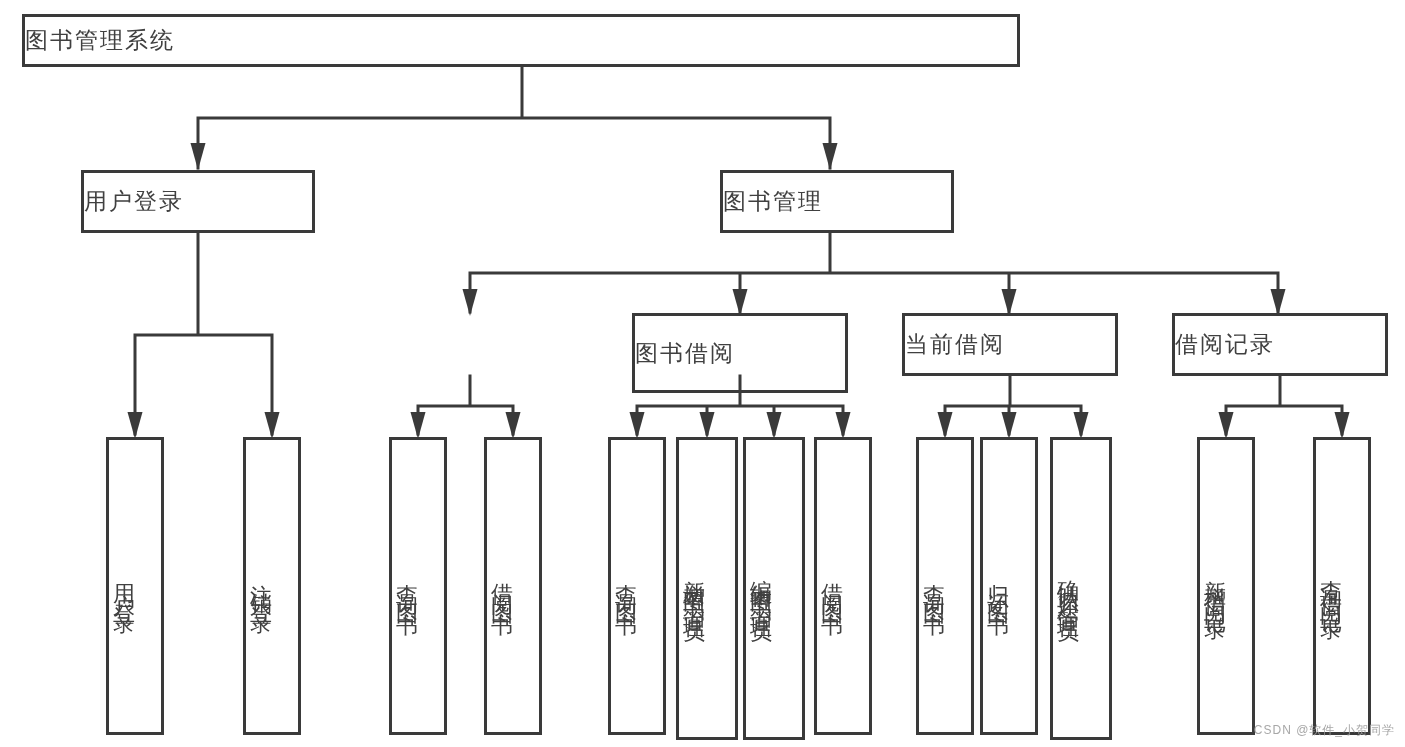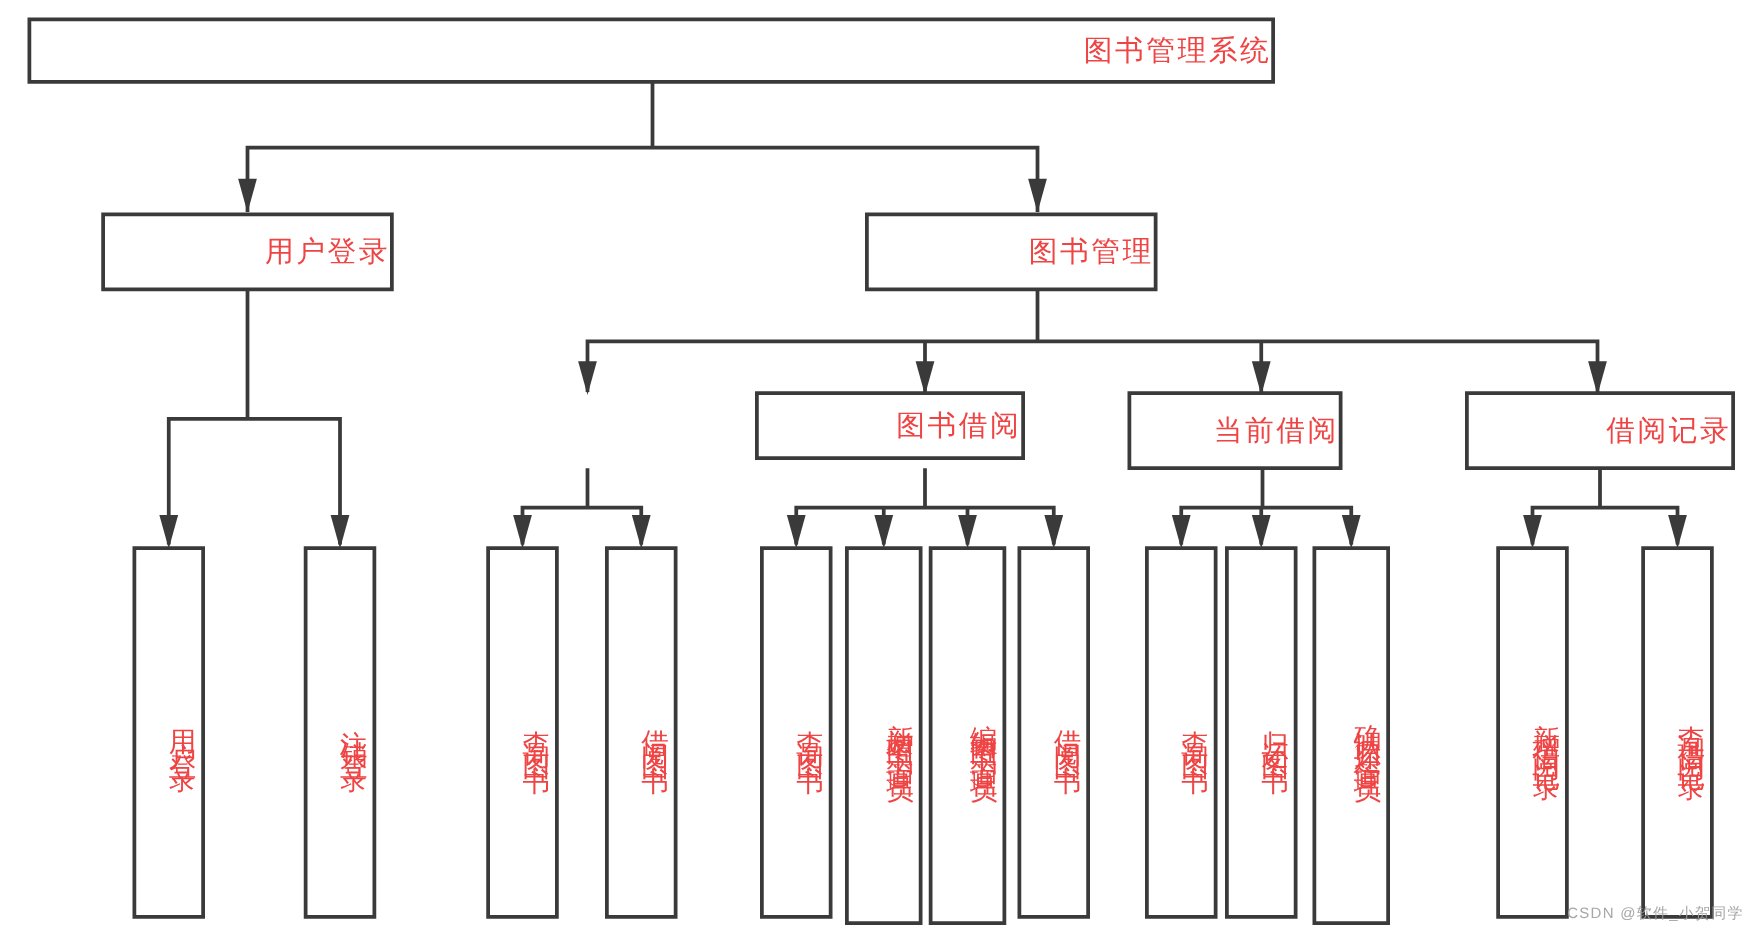--- a/index.html
+++ b/index.html
@@ -18,22 +18,22 @@
     z-index: 2;
     pointer-events: none;
   }
   .box {
     position: absolute;
     background: #ffffff;
     border: 3px solid #3a3a3a;
     box-sizing: border-box;
     display: flex;
     align-items: center;
-    justify-content: flex-end;
-    color: #ef4444;
+    justify-content: flex-start;
+    color: #404040;
     z-index: 1;
   }
   .hlabel {
     font-size: 23px;
     letter-spacing: 2px;
     white-space: nowrap;
   }
   .vlabel {
     writing-mode: vertical-rl;
     text-orientation: mixed;
@@ -99,28 +99,28 @@
     </g>
   </svg>
 
   <div class="box" style="left:22px;top:14px;width:998px;height:53px">
     <span class="hlabel">图书管理系统</span>
   </div>
 
   <div class="box" style="left:81px;top:170px;width:234px;height:63px">
     <span class="hlabel">用户登录</span>
   </div>
-  <div class="box" style="left:692px;top:170px;width:234px;height:63px">
+  <div class="box" style="left:720px;top:170px;width:234px;height:63px">
     <span class="hlabel">图书管理</span>
   </div>
 
-  <div class="box" style="left:604px;top:313px;width:216px;height:55px">
+  <div class="box" style="left:632px;top:313px;width:216px;height:80px">
     <span class="hlabel">图书借阅</span>
   </div>
-  <div class="box" style="left:902px;top:313px;width:172px;height:63px">
+  <div class="box" style="left:902px;top:313px;width:216px;height:63px">
     <span class="hlabel">当前借阅</span>
   </div>
   <div class="box" style="left:1172px;top:313px;width:216px;height:63px">
     <span class="hlabel">借阅记录</span>
   </div>
 
   <div class="box" style="left:106px;top:437px;width:58px;height:298px">
     <span class="vlabel">用户登录</span>
   </div>
   <div class="box" style="left:243px;top:437px;width:58px;height:298px">

